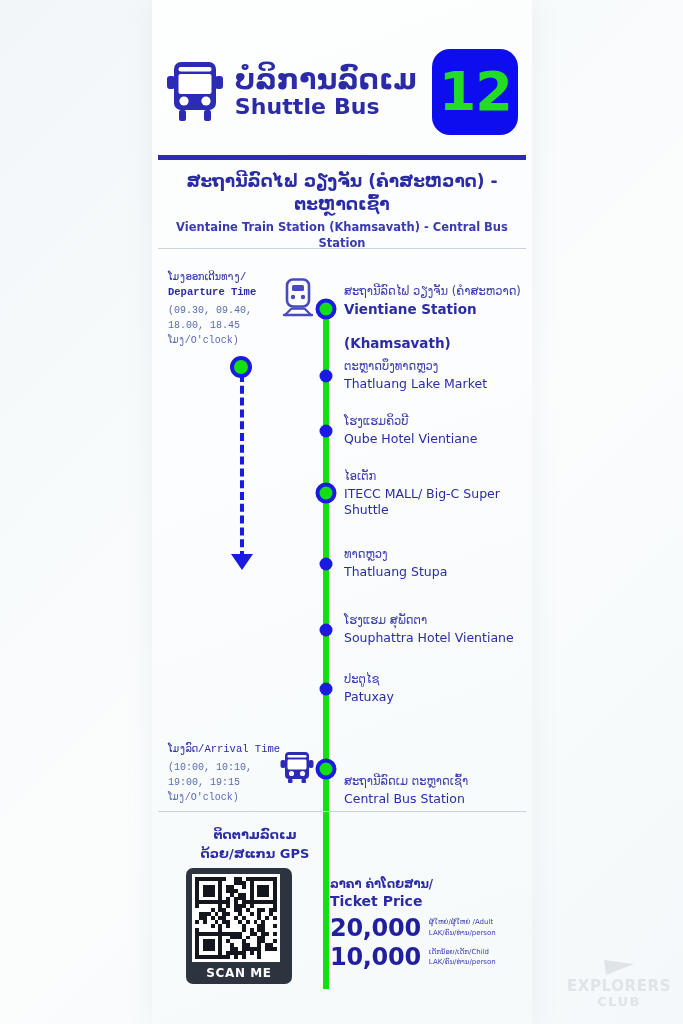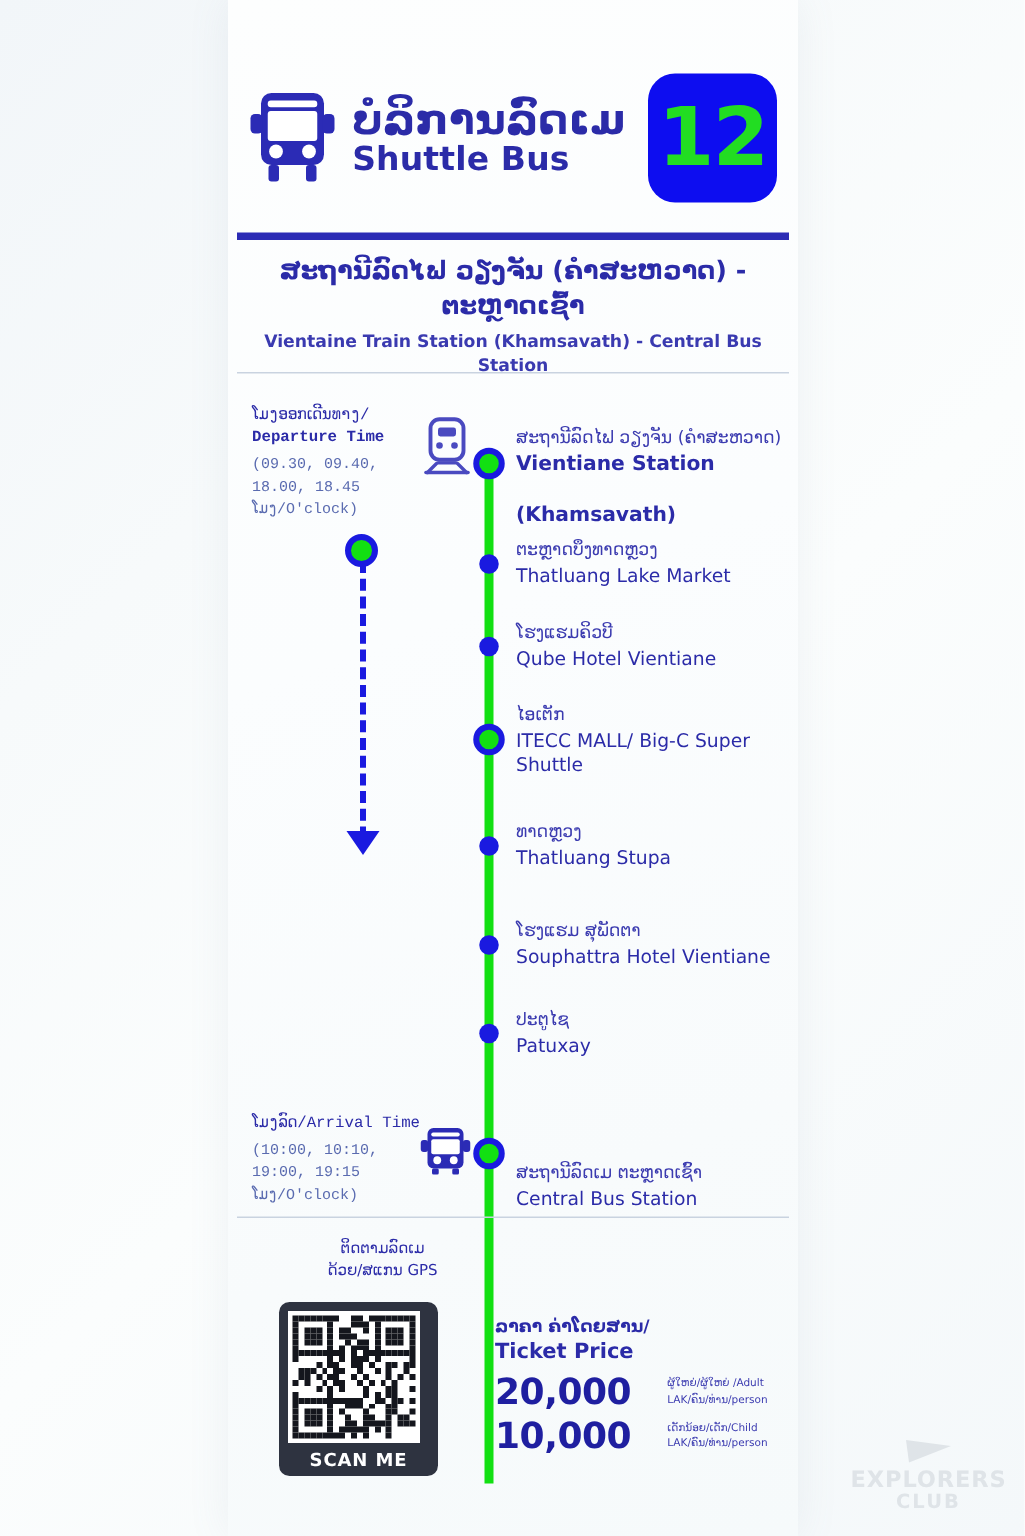--- a/index.html
+++ b/index.html
@@ -237,22 +237,22 @@
     top: 818px;
     width: 380px;
     height: 180px;
   }
   #gps-label {
     position: absolute;
     left: 28px;
     top: 8px;
     width: 150px;
     text-align: center;
-    font-size: 10px;
-    font-weight: 400;
+    font-size: 13px;
+    font-weight: 700;
     color: #2b2ba8;
     line-height: 1.45;
   }
   #qr-card {
     position: absolute;
     left: 34px;
     top: 50px;
     width: 94px;
     background: #2e3340;
     border-radius: 7px;
@@ -290,21 +290,21 @@
   .price-head-en {
     font-size: 14px;
     font-weight: 700;
     color: #2b2ba8;
     line-height: 1.4;
     margin-bottom: 2px;
   }
   .price-row {
     display: flex;
     align-items: center;
-    gap: 24px;
+    gap: 8px;
     margin-top: 1px;
   }
   .price-amount {
     font-size: 24px;
     font-weight: 700;
     color: #1f1fa0;
     line-height: 1.18;
     letter-spacing: -0.3px;
   }
   .price-meta {

